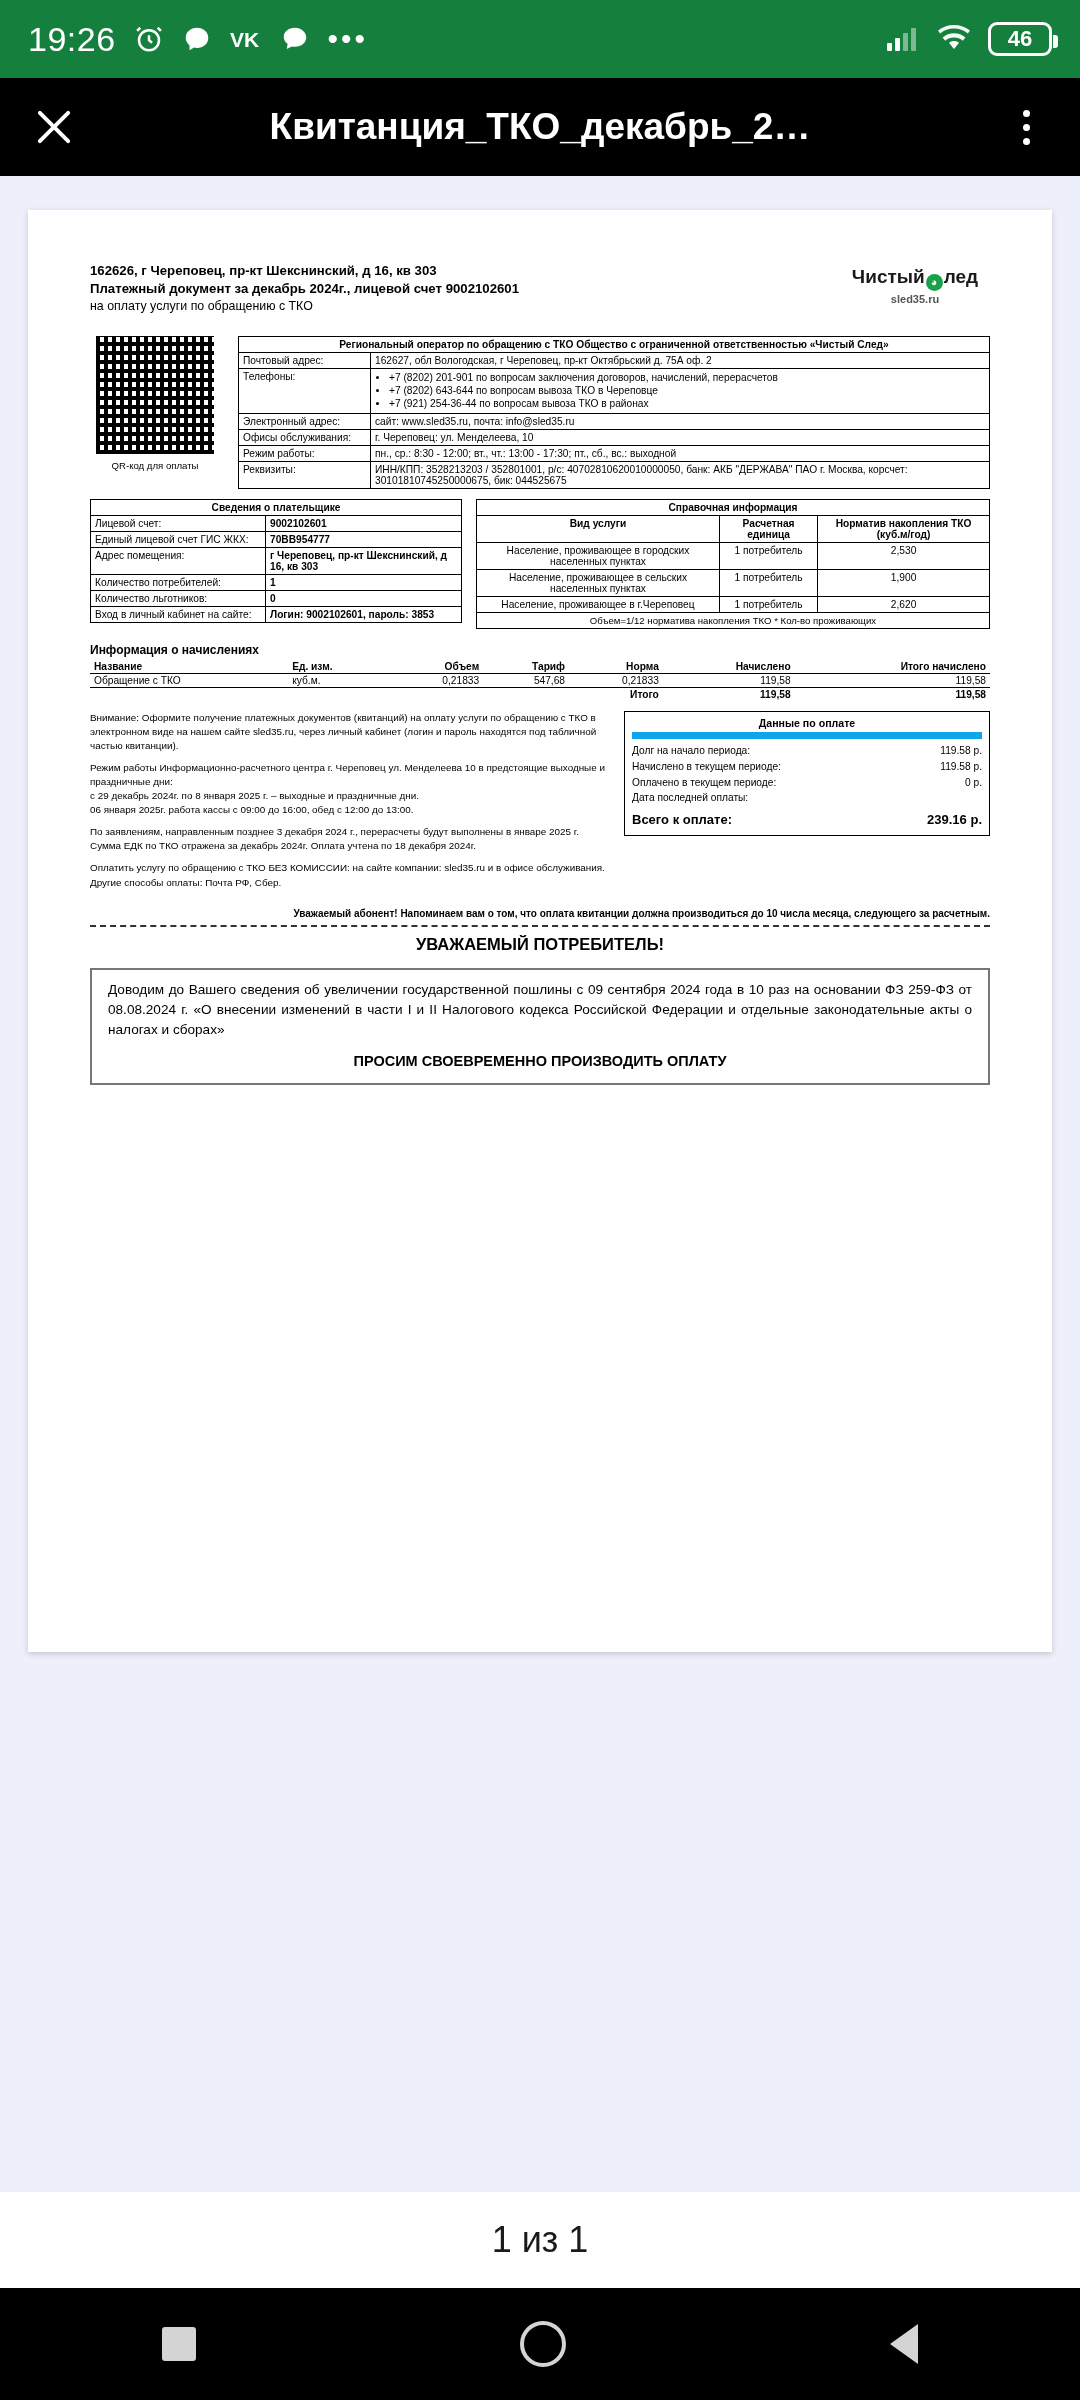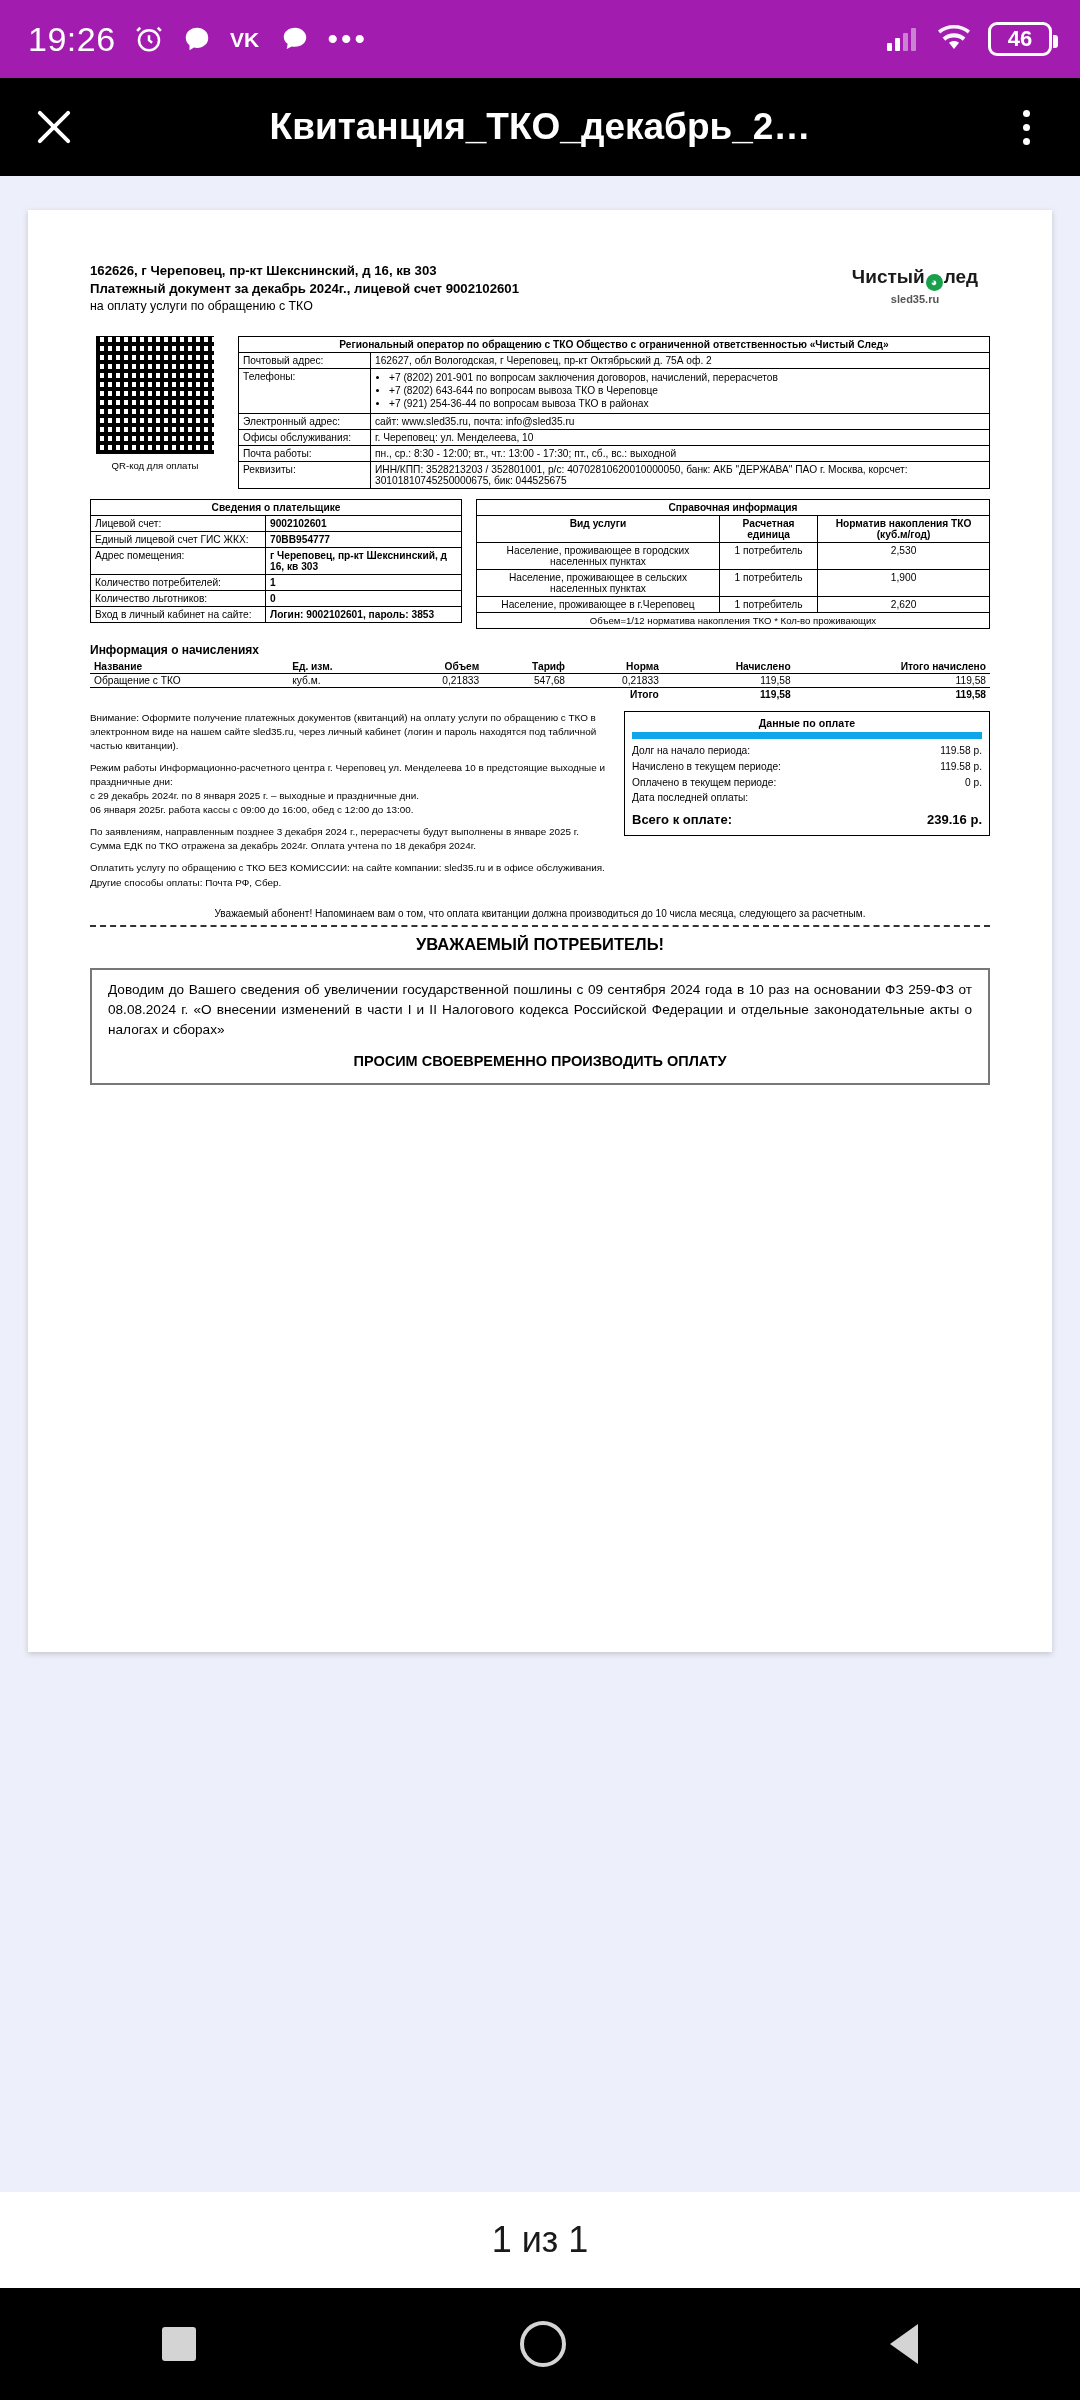--- a/index.html
+++ b/index.html
@@ -7,21 +7,21 @@
     width: 1080px; height: 2400px;
     background: #000;
     font-family: "Liberation Sans", sans-serif;
     overflow: hidden;
   }
   #root { width: 1080px; height: 2400px; position: relative; background: #000; }
 
   
   .statusbar {
     height: 78px; width: 100%;
-    background: #a21caf; color: #fff;
+    background: #15803d; color: #fff;
     display: flex; align-items: center;
     padding: 0 28px;
   }
   .sb-time { font-size: 34px; font-weight: 500; letter-spacing: .5px; }
   .sb-left-icons { display: flex; align-items: center; gap: 18px; margin-left: 18px; }
   .sb-spacer { flex: 1; }
   .sb-right { display: flex; align-items: center; gap: 16px; justify-content: space-between; }
   .ic { display: inline-block; color: #fff; }
   .ic svg { display: block; }
   .dots3 { font-size: 30px; letter-spacing: 3px; color:#fff; line-height: 1; }
@@ -140,21 +140,21 @@
   .notes { width: 520px; font-size: 9.9px; line-height: 1.42; }
   .notes p { margin-bottom: 8px; }
   .paybox { flex: 1; border: 1px solid #000; padding: 5px 7px; }
   .paybox .pb-title { text-align: center; font-weight: 700; font-size: 10.6px; border-bottom: 7px solid #0ea5e9; padding-bottom: 3px; margin-bottom: 4px; }
   .pb-row { display: flex; font-size: 10.2px; line-height: 1.55; gap: 10px; }
   .pb-row .k { flex: 1; }
   .pb-row .v { text-align: right; white-space: nowrap; }
   .pb-row.total { font-weight: 700; font-size: 13px; margin-top: 4px; }
 
   .remind {
-    margin-top: 10px; text-align: center; font-size: 10px; font-weight: 400;
+    margin-top: 10px; text-align: right; font-size: 10px; font-weight: 700;
     padding-bottom: 6px; border-bottom: 2px dashed #333;
   }
 
   .notice { margin-top: 14px; border: 2px solid #777; padding: 10px 16px 14px; }
   .notice-b { font-size: 13.6px; line-height: 1.5; text-align: justify; }
   .notice-f { text-align: center; font-weight: 700; font-size: 14.5px; margin-top: 12px; }
 
   .notice-head-outside {
     text-align: center; font-weight: 700; font-size: 16.5px; margin-top: 8px;
   }
@@ -287,21 +287,21 @@
               </tr>
               <tr>
                 <td class="op-lbl">Электронный адрес:</td>
                 <td>сайт: www.sled35.ru, почта: info@sled35.ru</td>
               </tr>
               <tr>
                 <td class="op-lbl">Офисы обслуживания:</td>
                 <td>г. Череповец: ул. Менделеева, 10</td>
               </tr>
               <tr>
-                <td class="op-lbl">Почта работы:</td>
+                <td class="op-lbl">Режим работы:</td>
                 <td>пн., ср.: 8:30 - 12:00; вт., чт.: 13:00 - 17:30; пт., сб., вс.: выходной</td>
               </tr>
               <tr>
                 <td class="op-lbl">Реквизиты:</td>
                 <td>ИНН/КПП: 3528213203 / 352801001, р/с: 40702810620010000050, банк: АКБ "ДЕРЖАВА" ПАО г. Москва, корсчет: 30101810745250000675, бик: 044525675</td>
               </tr>
             </tbody>
               </table>
           </div>
         </div>

